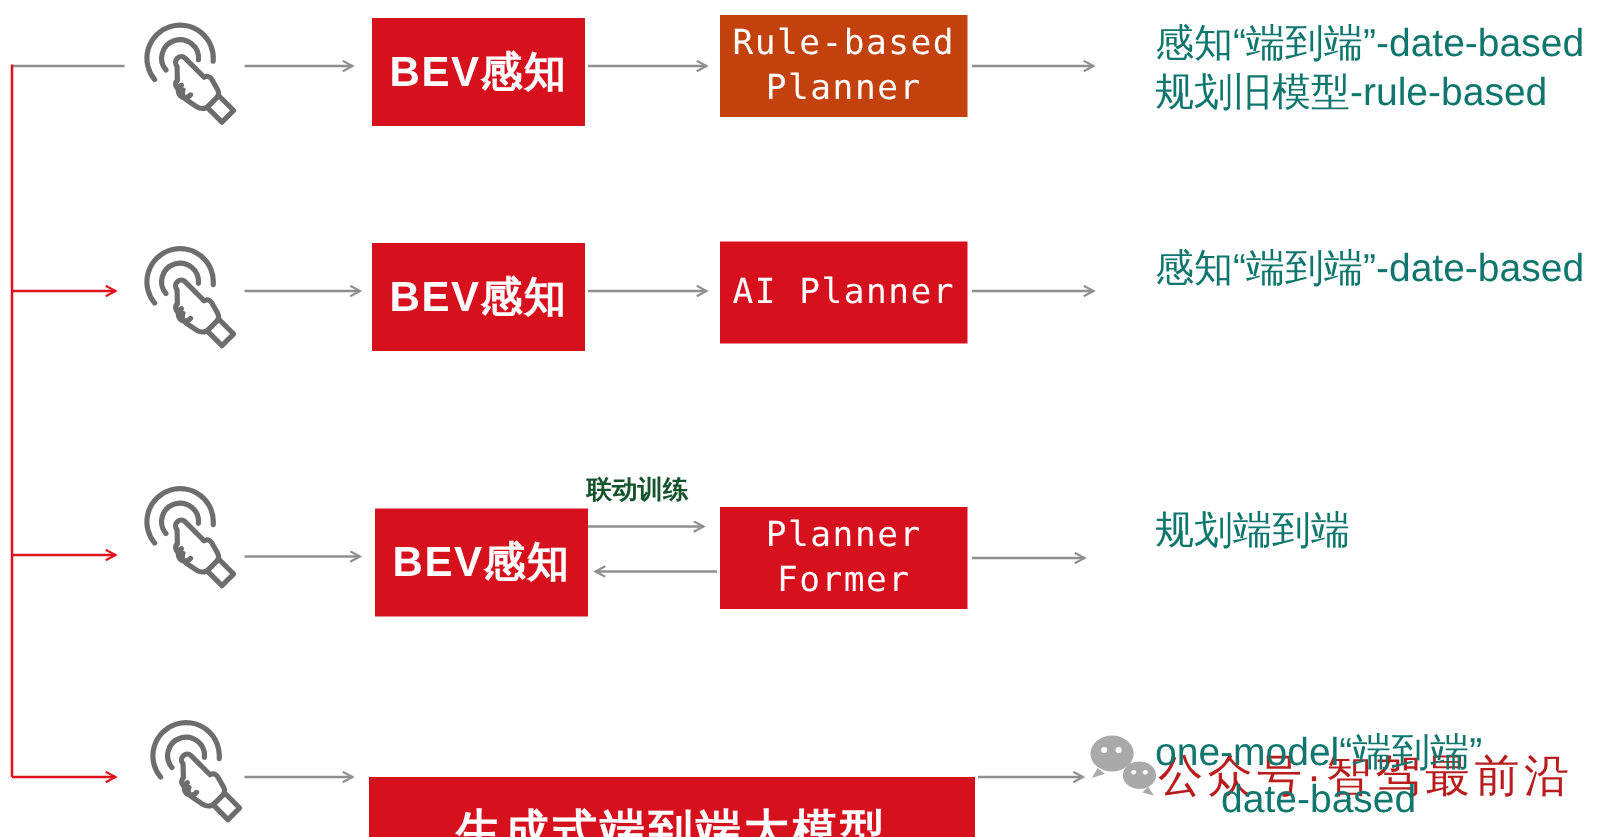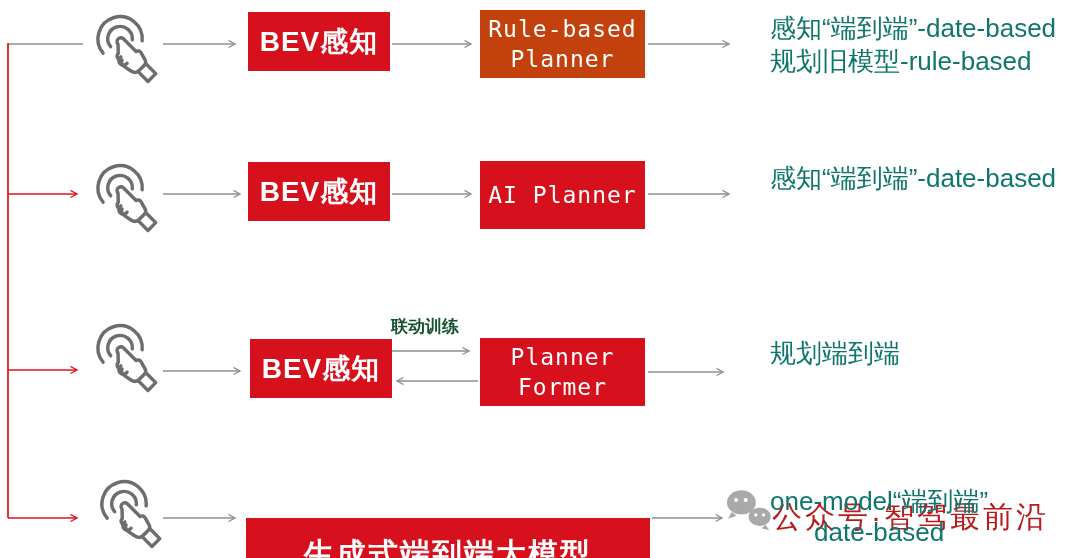--- a/index.html
+++ b/index.html
@@ -7,21 +7,21 @@
     position:relative;width:1080px;height:558px;background:#ffffff;
     font-family:"Liberation Sans",sans-serif;overflow:hidden;
   }
   .connectors{position:absolute;left:0;top:0;z-index:0;}
   .box{
     position:absolute;display:flex;flex-direction:column;align-items:center;justify-content:center;
     color:#ffffff;text-align:center;z-index:1;
   }
   .box.red{background:#d7101e;}
   .box.gray{background:#c2410c;}
-  .bev{left:248px;width:142px;height:59px;font-weight:bold;font-size:28px;letter-spacing:1px;}
+  .bev{left:248px;width:142px;height:72px;font-weight:bold;font-size:28px;letter-spacing:1px;}
   .b1{top:12px;}
   .b2{top:162px;}
   .b3{top:339px;left:250px;}
   .planner{
     left:480px;width:165px;height:68px;
     font-family:"DejaVu Sans Mono",monospace;font-size:23px;line-height:30px;letter-spacing:1px;
   }
   .p1{top:10px;}
   .p2{top:161px;}
   .p3{top:338px;}

